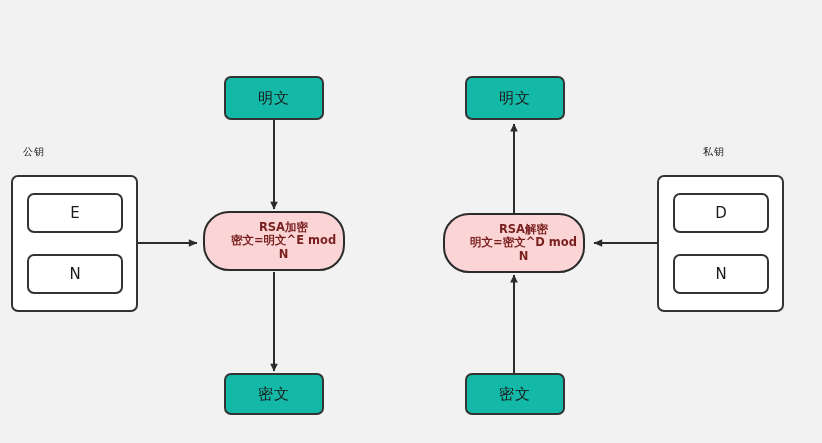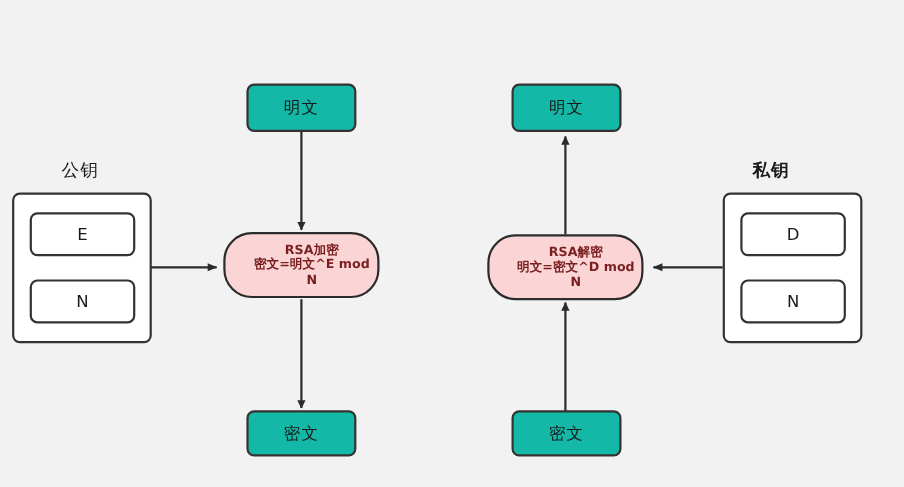--- a/index.html
+++ b/index.html
@@ -48,23 +48,23 @@
   }
   
   .keybox {
     background: #ffffff;
     border: 2px solid #333333;
     border-radius: 7px;
   }
   
   .keylabel {
     position: absolute;
-    font-size: 16px;
+    font-size: 10px;
     color: #1a1a1a;
-    text-align: center;
+    text-align: left;
     letter-spacing: 1px;
   }
   
   .pill {
     background: #fbd5d5;
     border: 2px solid #2b2b2b;
     border-radius: 26px;
     font-size: 11.5px;
     font-weight: bold;
     color: #7a1f1f;
@@ -139,21 +139,21 @@
 <div class="node pill" style="left:443px; top:213px; width:142px; height:60px; flex-direction:column;">
   <span class="ln">RSA解密</span>
   <span class="ln">明文=密文^D mod</span>
   <span class="ln">N</span>
 </div>
 
 <div class="node box" style="left:465px; top:373px; width:100px; height:42px;">
   <span>密文</span>
 </div>
 
-<div class="keylabel" style="left:651px; top:145px; width:100px;font-weight:bold;">
+<div class="keylabel" style="left:703px; top:145px; width:100px;">
   <span>私钥</span>
 </div>
 
 <div class="keybox" style="position:absolute; left:657px; top:175px; width:123px; height:133px;">
   <div class="node keypart" style="left:14px; top:16px; width:96px; height:40px;">
     <span>D</span>
   </div>
   <div class="node keypart" style="left:14px; top:77px; width:96px; height:40px;">
     <span>N</span>
   </div>

